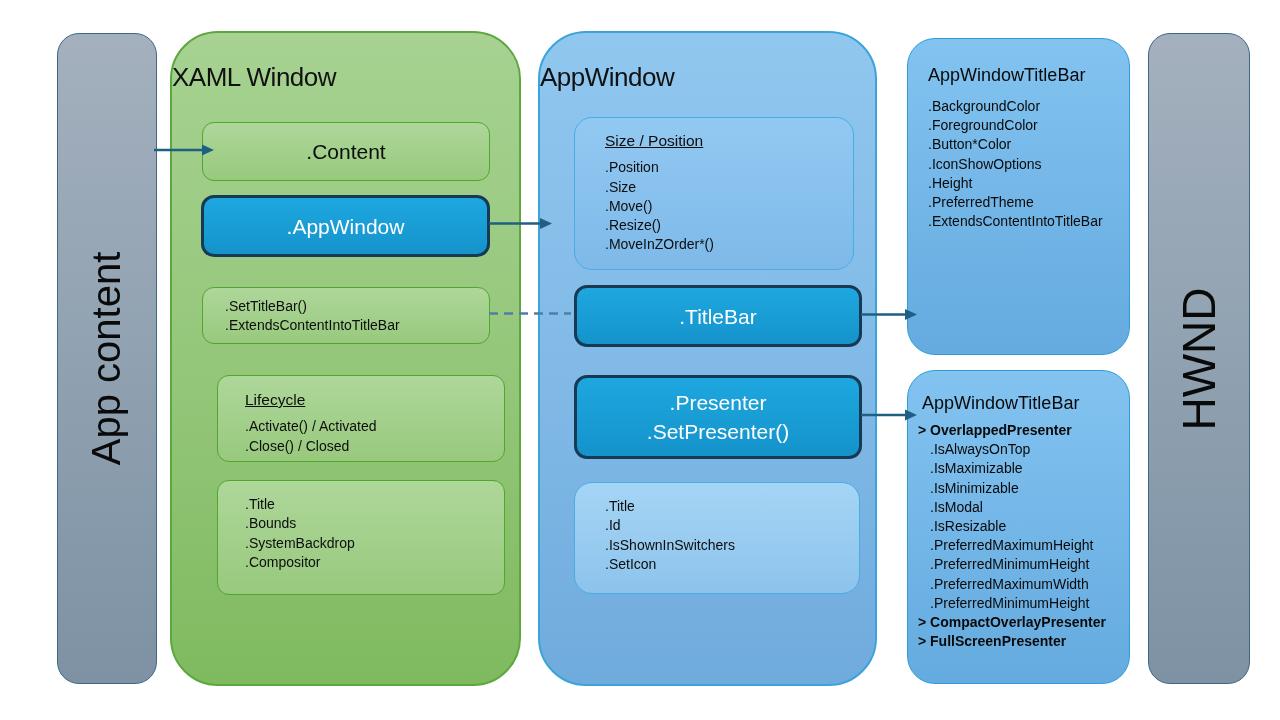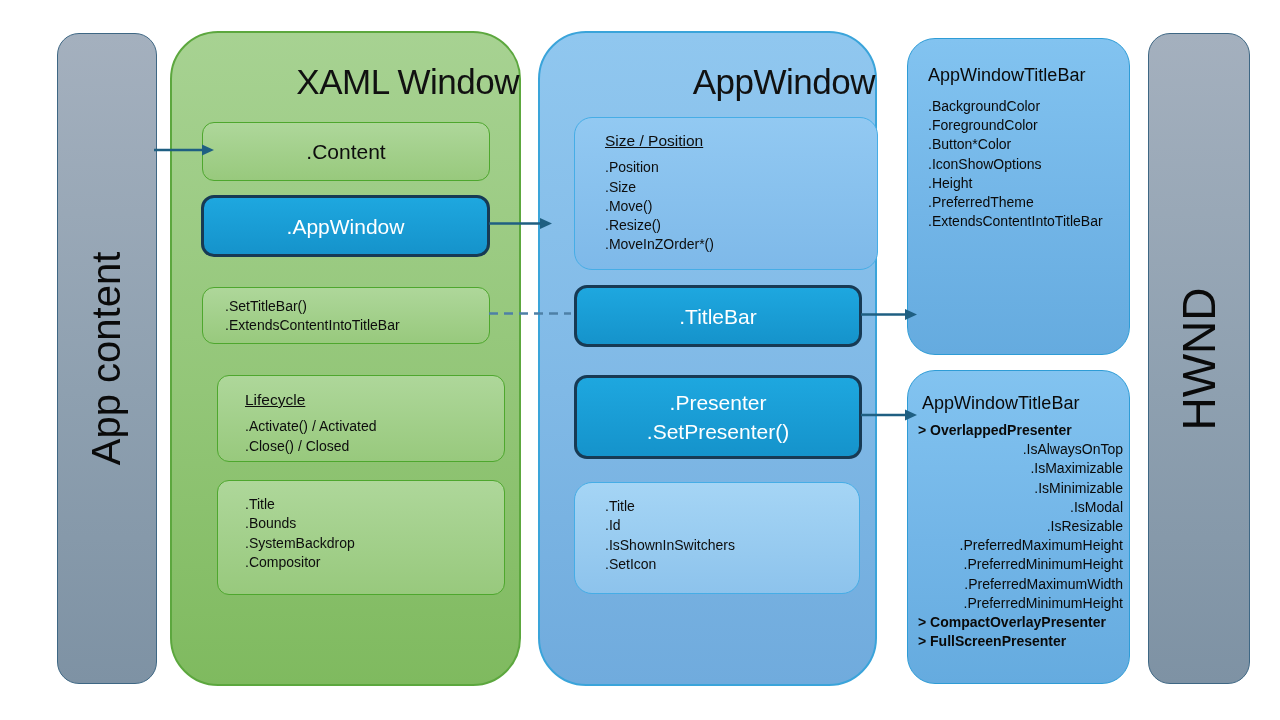--- a/index.html
+++ b/index.html
@@ -25,21 +25,21 @@
   .container.green{
     background:linear-gradient(180deg,#a7d292 0%,#93c678 55%,#7fba5f 100%);
     border:2px solid #5ca73e;
   }
   .container.blue{
     background:linear-gradient(180deg,#90c7ef 0%,#80b9e6 55%,#70abdd 100%);
     border:2px solid #3aa4da;
   }
   .big-title{
     position:absolute;left:0;right:0;top:30px;
-    text-align:right;font-size:35px;line-height:1.1;color:#111;letter-spacing:-0.5px;padding-left:28px;
+    text-align:left;font-size:26px;line-height:1.1;color:#111;letter-spacing:-0.5px;
   }
 
   
   .box{border-radius:12px;}
   .green-box{
     background:linear-gradient(180deg,#aed79a 0%,#98c97d 100%);
     border:1.4px solid #4ea72e;
   }
   .blue-box{
     background:linear-gradient(180deg,#92c9f2 0%,#7eb9e9 100%);
@@ -66,21 +66,21 @@
   .pad-blue{padding:14px 8px 0 30px;}
 
   
   .side-box{
     background:linear-gradient(180deg,#82c3f0 0%,#72b5e7 55%,#65abdf 100%);
     border:1.6px solid #2e9cd6;border-radius:28px;
   }
   .side-title{font-size:18px;color:#0a0a0a;margin-bottom:11px;}
   .side-list{font-size:14px;line-height:19.2px;color:#0a0a0a;}
   .side-list .bold{font-weight:bold;}
-  .side-list .indent{padding-left:12px;text-align:right;}
+  .side-list .indent{padding-left:12px;}
 
   svg.overlay{position:absolute;left:0;top:0;pointer-events:none;}
 </style>
 </head>
 <body>
 
 <div class="stage">
 
   <div class="abs vbar" style="left:57px;top:33px;width:100px;height:651px;">
     <span class="vtext appcontent">App content</span>
@@ -112,21 +112,21 @@
       <div>.Title</div>
       <div>.Bounds</div>
       <div>.SystemBackdrop</div>
       <div>.Compositor</div>
     </div>
   </div>
 
   <div class="abs container blue" style="left:538px;top:31px;width:339px;height:655px;">
     <div class="big-title">AppWindow</div>
 
-    <div class="abs blue-box list" style="left:34px;top:84px;width:304px;height:153px;padding:13px 8px 0 30px;">
+    <div class="abs blue-box list" style="left:34px;top:84px;width:280px;height:153px;padding:13px 8px 0 30px;">
       <div class="head">Size / Position</div>
       <div>.Position</div>
       <div>.Size</div>
       <div>.Move()</div>
       <div>.Resize()</div>
       <div>.MoveInZOrder*()</div>
     </div>
 
     <div class="abs cyan-box" style="left:34px;top:252px;width:288px;height:62px;">
       <span>.TitleBar</span>

